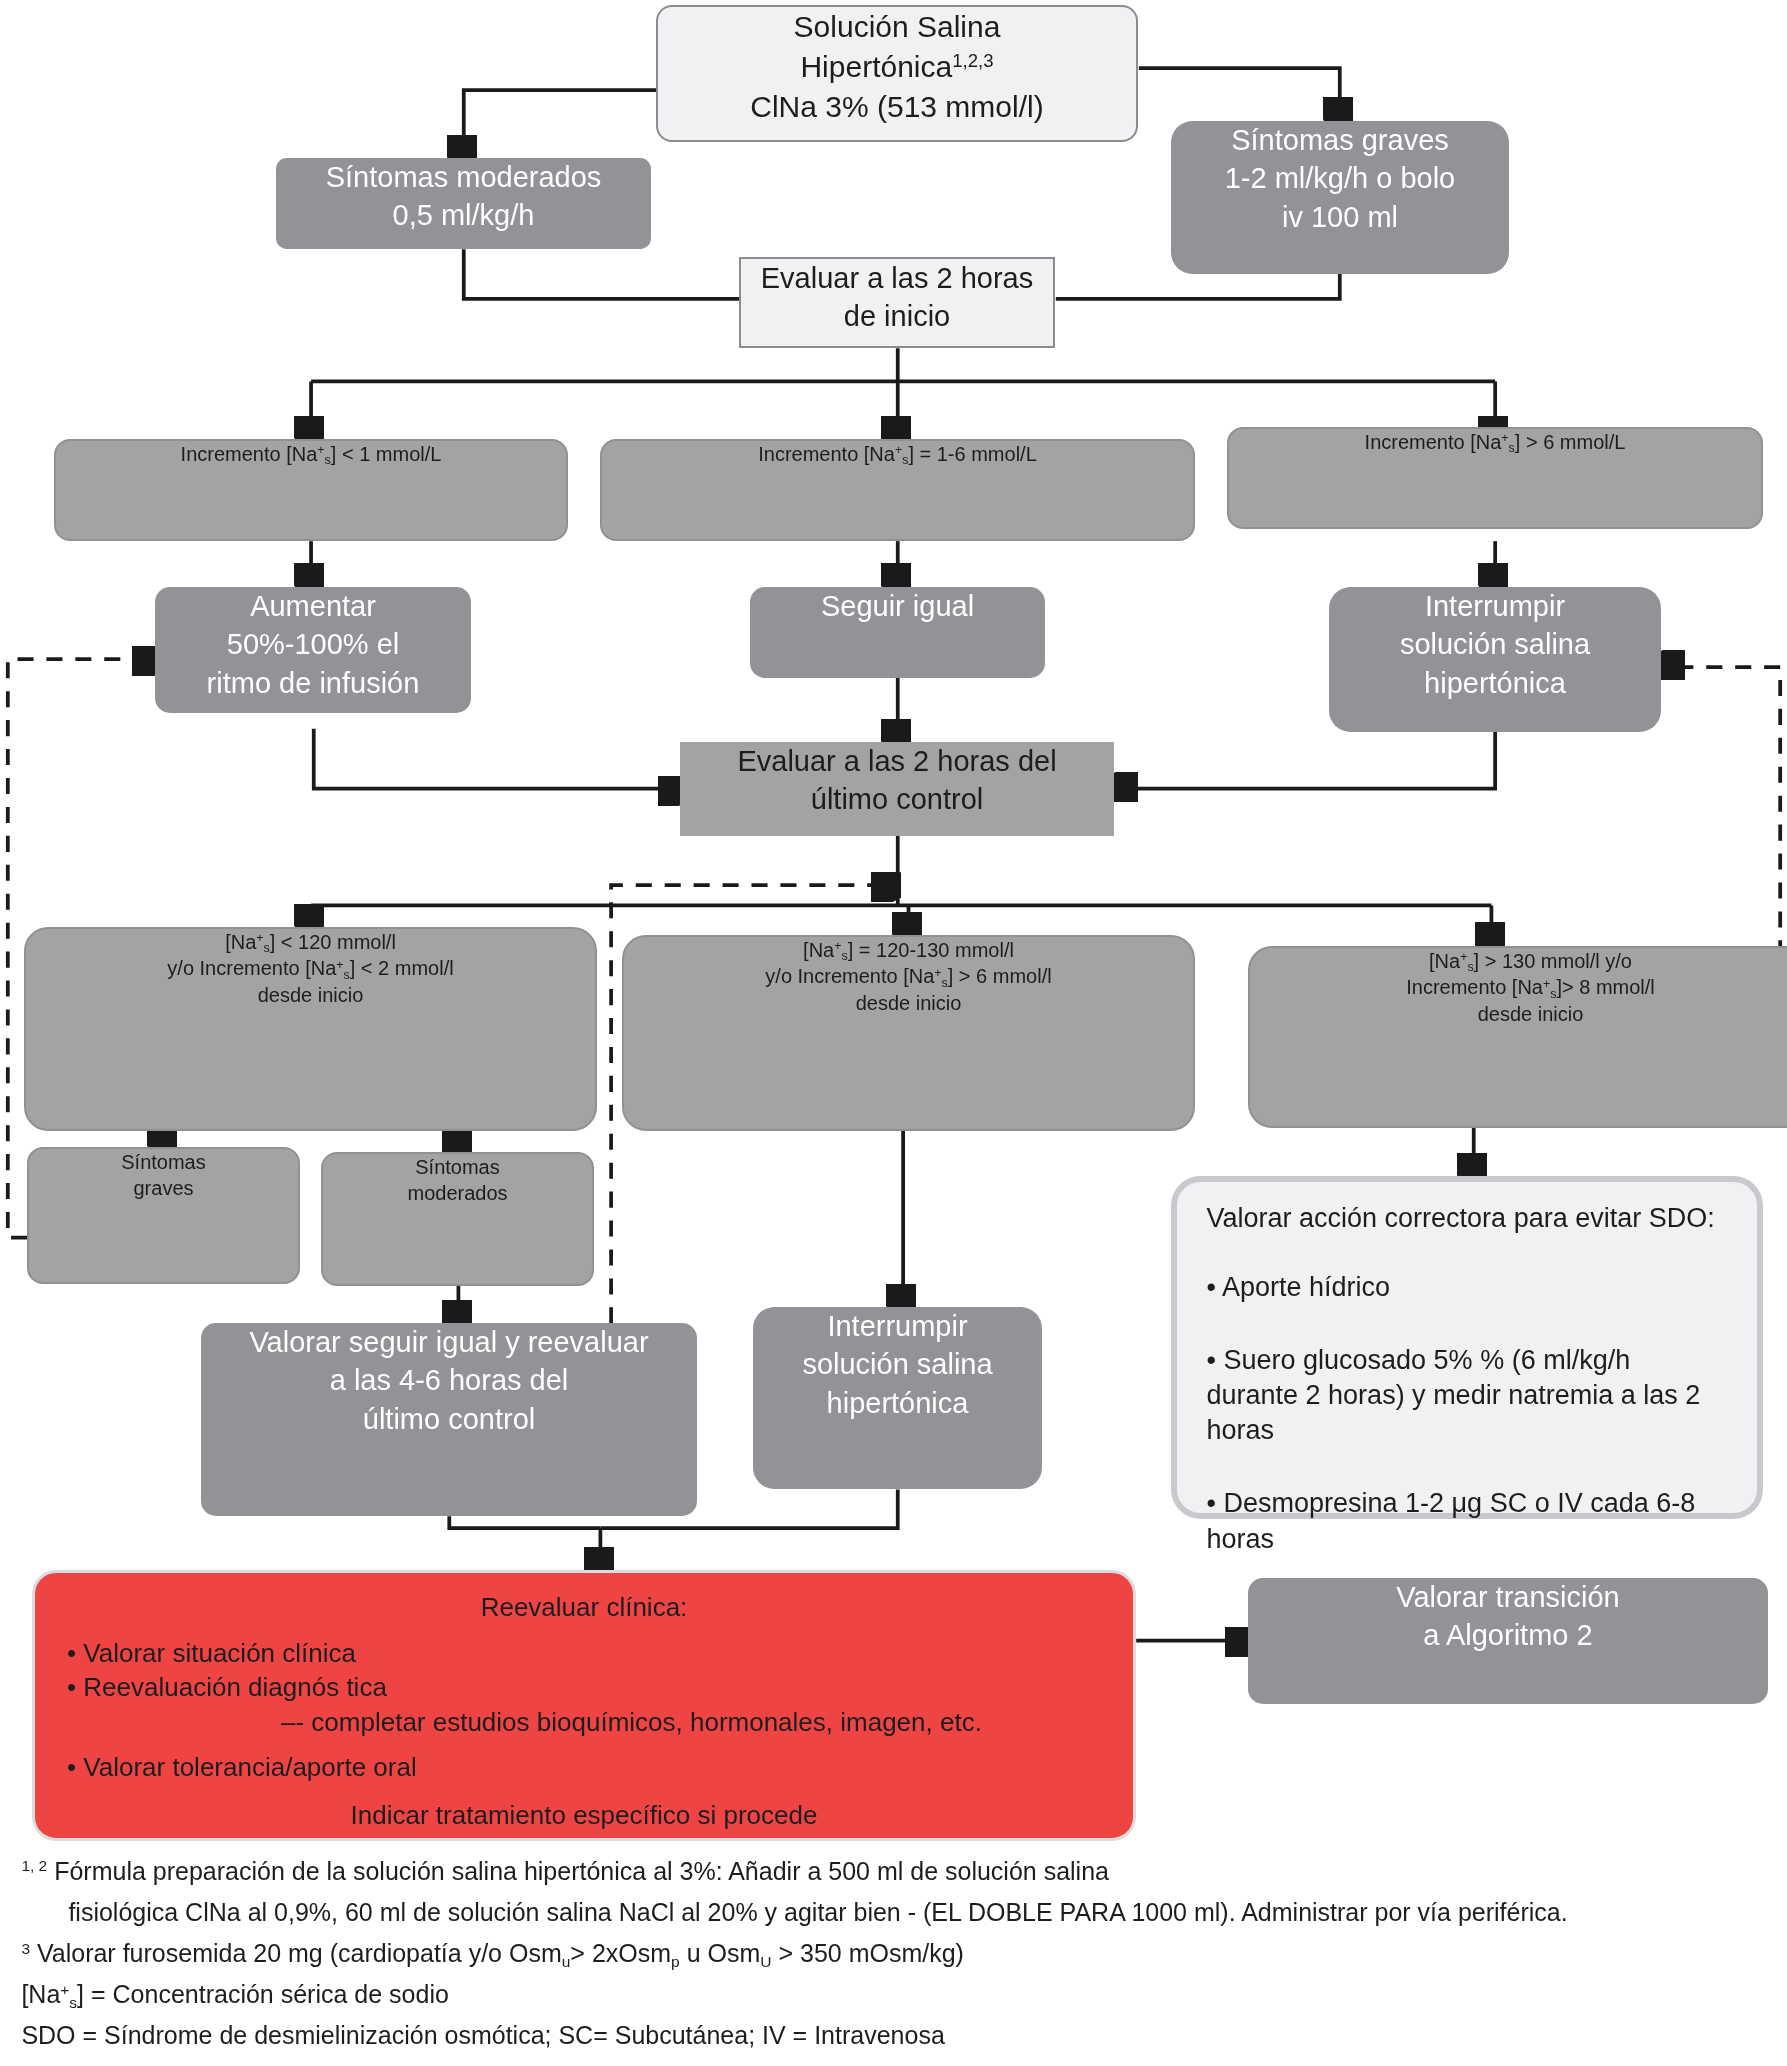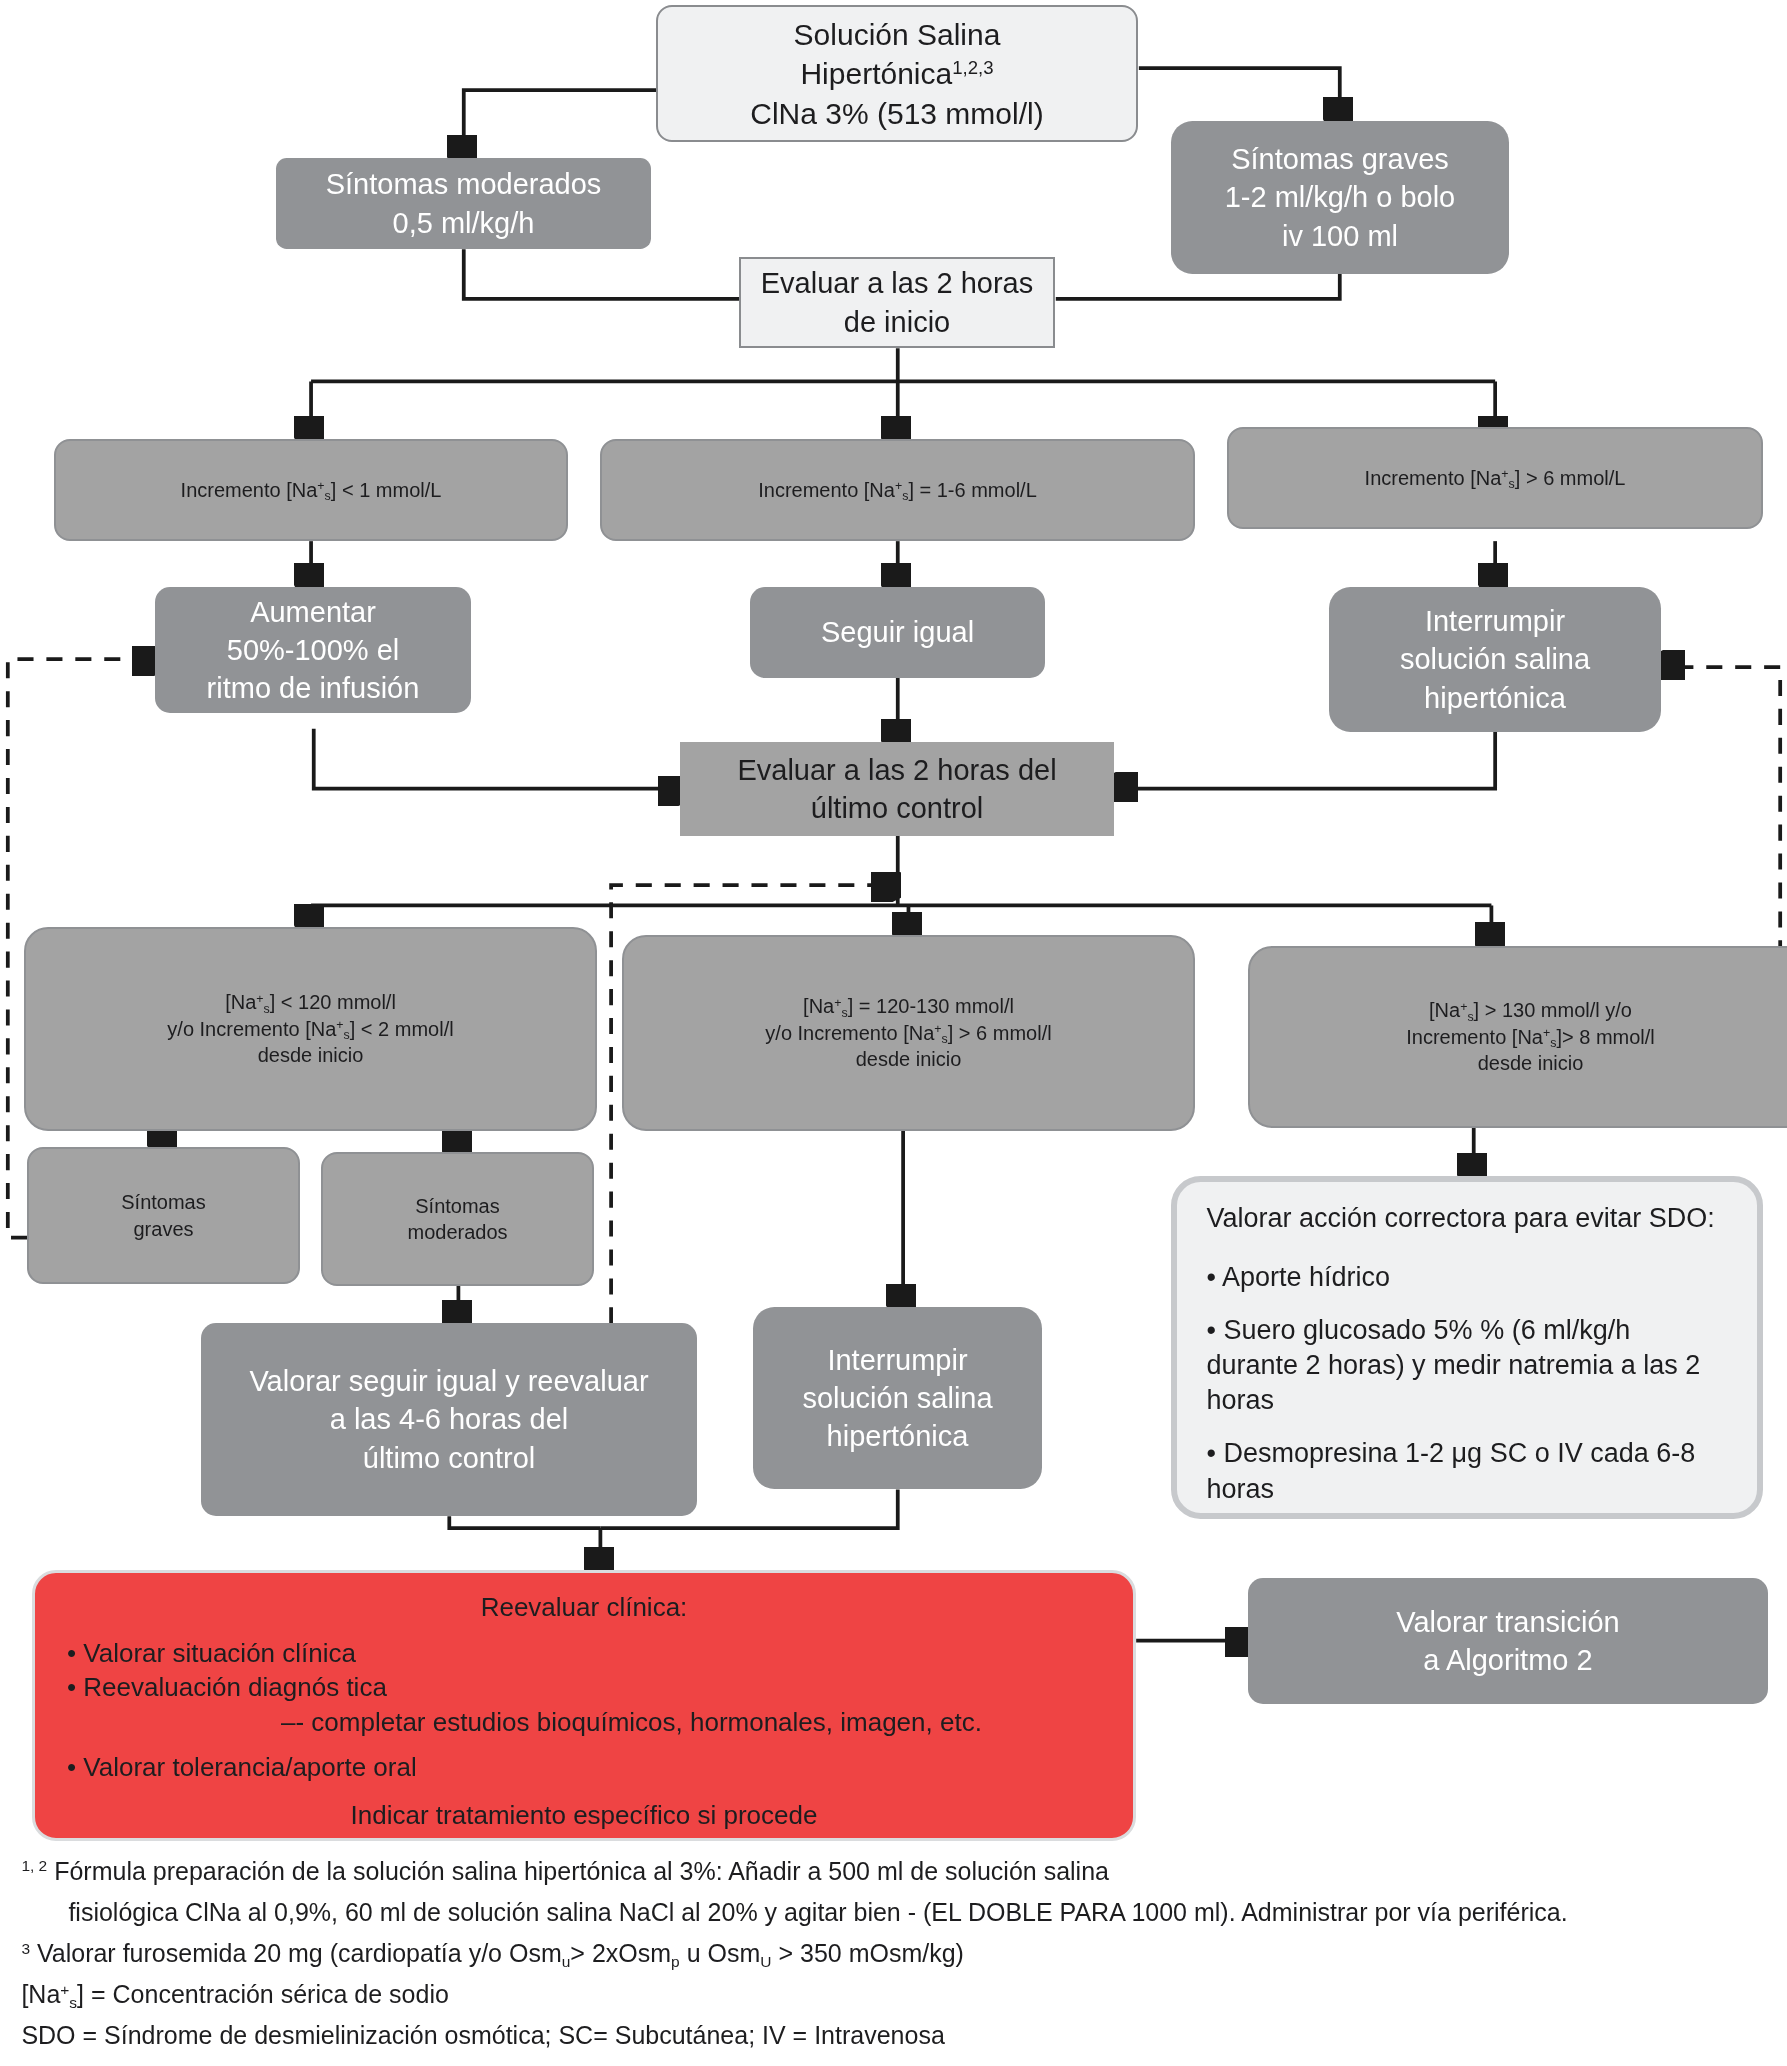--- a/index.html
+++ b/index.html
@@ -2,34 +2,34 @@
 <html style="font-size:8.6px"><head>
 <meta charset="utf-8">
 <style>
   html,body{margin:0;padding:0;background:#ffffff;}
   #canvas{position:relative;width:1788px;height:2066px;background:#ffffff;
           font-family:"Liberation Sans","DejaVu Sans",sans-serif;color:#1d1d1f;}
   svg.wires{position:absolute;left:0;top:0;width:1788px;height:2066px;}
   svg.wires path{fill:none;stroke:#1a1a1a;stroke-width:7;}
   svg.wires path.dash{stroke-dasharray:30 24;}
   .node{position:absolute;box-sizing:border-box;display:flex;flex-direction:column;
-        justify-content:center;align-items:center;text-align:center;
+        align-items:center;text-align:center;
         font-size:29px;line-height:1.32;}
   .dark{background:#919396;color:#ffffff;border-radius:15px;}
   .cond{background:#a3a3a3;border:2.7px solid #8f9194;border-radius:16px;font-size:20px;}
   .pale{background:#f0f1f2;}
   .r40{border-radius:21.4px;}
   .r45{border-radius:24px;}
   #n-start{border:2.1px solid #8a8c8f;border-radius:16px;font-size:30px;}
   #n-eval-inicio{border:2.7px solid #8a8c8f;border-radius:0;}
   #n-eval-ultimo{background:#a3a3a3;}
   #n-accion{border:6.4px solid #c7c9cc;border-radius:29.5px;justify-content:flex-start;
             align-items:flex-start;text-align:left;padding:19px 29.5px;font-size:27px;line-height:1.3;}
   #n-accion .s-title{margin-bottom:15px;}
-  #n-accion .s-item{margin:9px 0;}
+  #n-accion .s-item{margin:19px 0;}
   #n-reevaluar{background:#ef4444;border:3.2px solid #dadcde;border-radius:24px;
                justify-content:flex-start;align-items:stretch;text-align:left;
                padding:17px 32px 10.7px 32px;font-size:26px;line-height:1.32;}
   #n-reevaluar .t-title{text-align:center;margin-bottom:11.8px;}
   #n-reevaluar .t-sub{padding-left:214px;}
   #n-reevaluar .t-gap{margin-top:10.7px;}
   #n-reevaluar .t-final{text-align:center;margin-top:14px;}
   sup{font-size:62%;vertical-align:baseline;position:relative;top:-0.55em;line-height:0;}
   sub{font-size:62%;vertical-align:baseline;position:relative;top:0.28em;line-height:0;}
   #footnotes{position:absolute;left:21.4px;top:1855px;width:1747px;font-size:25px;line-height:1.3;}

